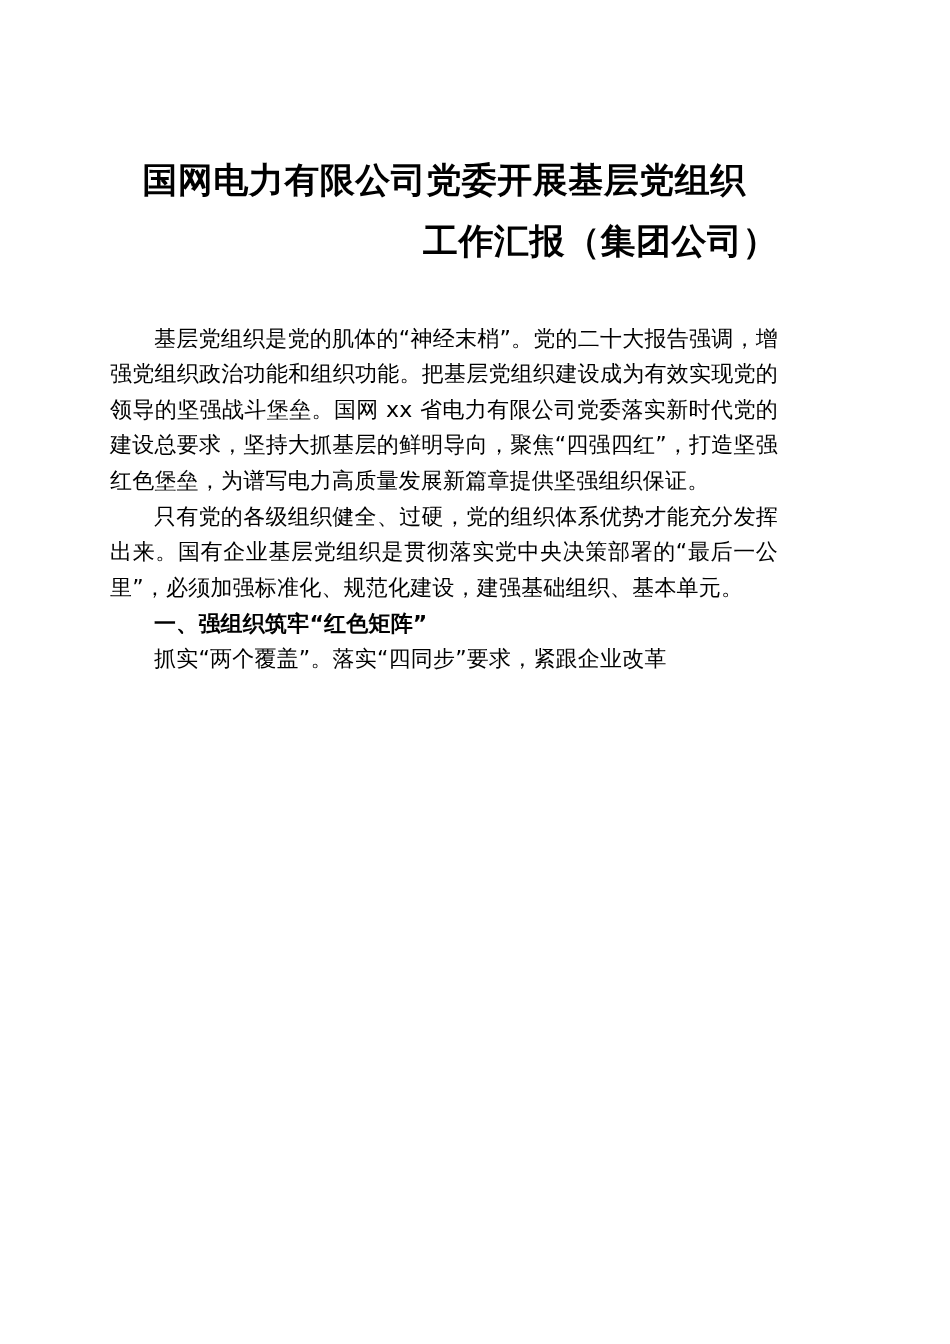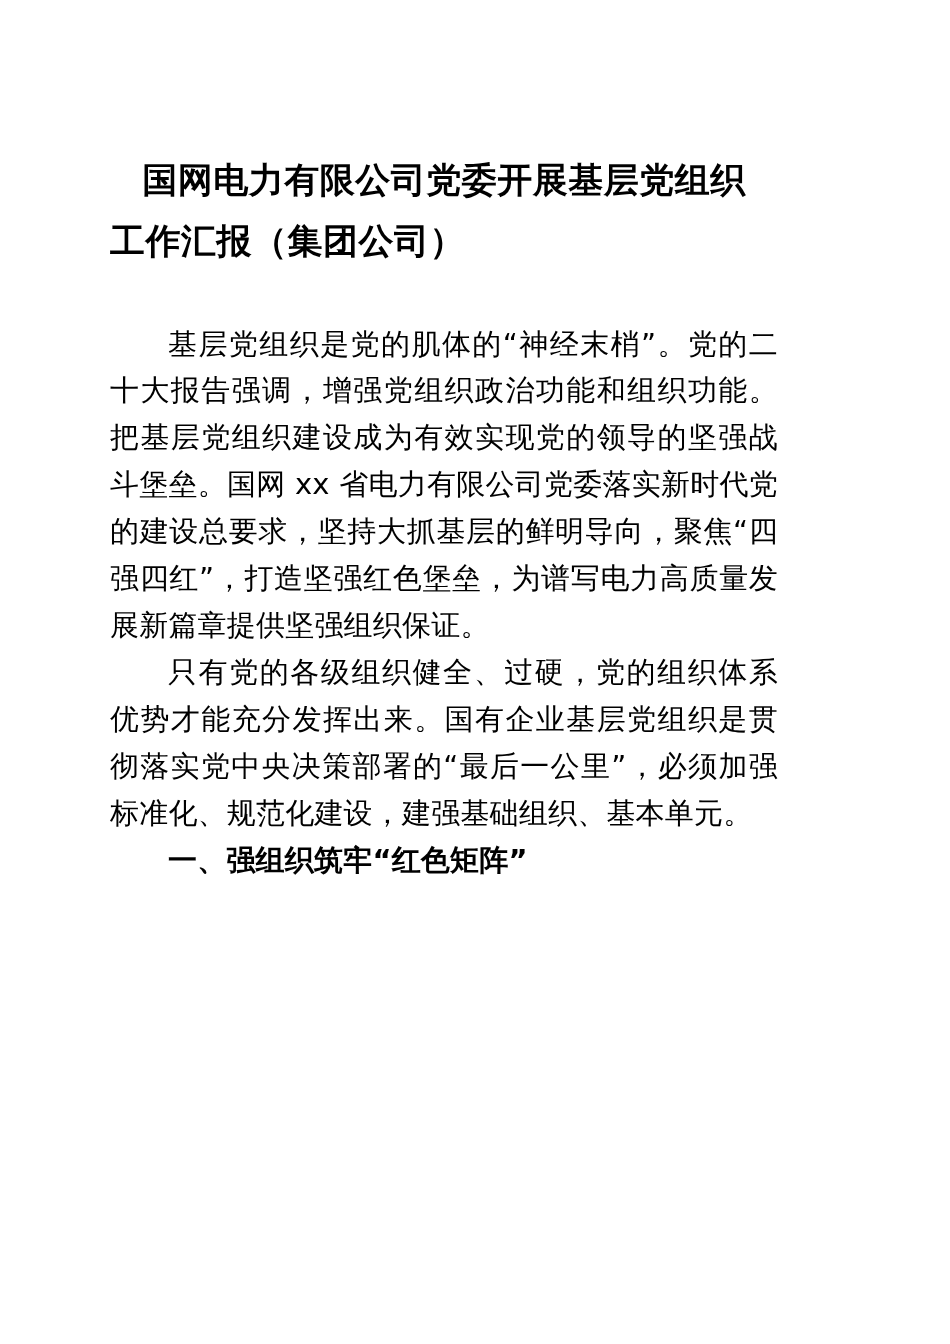--- a/index.html
+++ b/index.html
@@ -27,29 +27,29 @@
     line-height: 1.75;
     text-align: center;
     letter-spacing: 0.5px;
   }
   .doc-title .line1 {
     display: block;
     text-align: center;
   }
   .doc-title .line2 {
     display: block;
-    text-align: left;
+    text-align: right;
     font-family: Liberation Serif, serif;
   }
   .body-text {
     margin-top: 48px;
   }
   p.para {
     margin: 0;
-    font-size: 29px;
+    font-size: 22px;
     line-height: 1.62;
     text-align: justify;
     text-justify: inter-ideograph;
     text-indent: 2em;
     letter-spacing: 0.2px;
     font-weight: 500;
   }
   p.para.heading {
     font-weight: bold;
   }
@@ -61,15 +61,16 @@
 
   <div class="doc-title">
     <span class="line1">国网电力有限公司党委开展基层党组织</span>
     <span class="line2">工作汇报（集团公司）</span>
   </div>
 
   <div class="body-text">
     <p class="para">基层党组织是党的肌体的“神经末梢”。党的二十大报告强调，增强党组织政治功能和组织功能。把基层党组织建设成为有效实现党的领导的坚强战斗堡垒。国网 xx 省电力有限公司党委落实新时代党的建设总要求，坚持大抓基层的鲜明导向，聚焦“四强四红”，打造坚强红色堡垒，为谱写电力高质量发展新篇章提供坚强组织保证。</p>
     <p class="para">只有党的各级组织健全、过硬，党的组织体系优势才能充分发挥出来。国有企业基层党组织是贯彻落实党中央决策部署的“最后一公里”，必须加强标准化、规范化建设，建强基础组织、基本单元。</p>
     <p class="para heading">一、强组织筑牢“红色矩阵”</p>
+    <p class="para">抓实“两个覆盖”。落实“四同步”要求，紧跟企业改革</p>
   </div>
 
 </div>
 
 </body></html>

